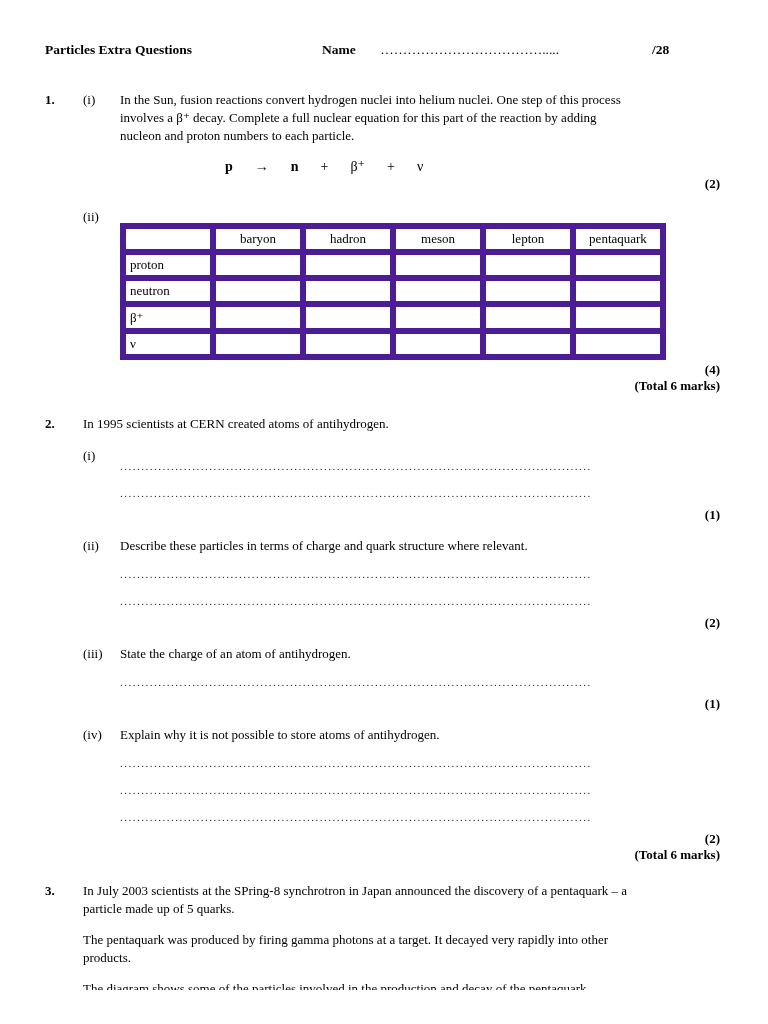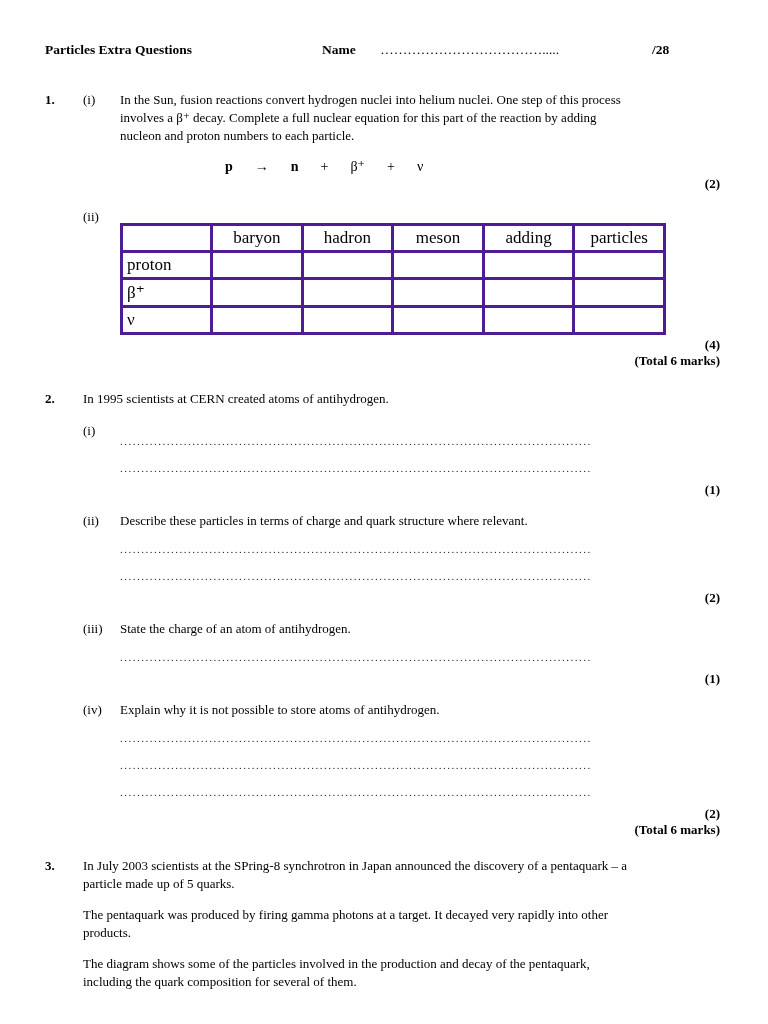--- a/index.html
+++ b/index.html
@@ -48,23 +48,23 @@
   .eq-bold { font-weight: 700; }
   .part2 { margin-top: 16px; }
 
   .class-table {
     border-collapse: collapse;
     table-layout: fixed;
     width: 546px;
     margin-top: 15px;
   }
   .class-table th, .class-table td {
-    border: 3px solid #4c1d95;
+    border: 6px solid #4c1d95;
     font-weight: 400;
-    font-size: 17px;
+    font-size: 13px;
     padding: 2px 4px;
     height: 24px;
     box-sizing: border-box;
     text-align: center;
     vertical-align: middle;
   }
   .class-table .lblcol { width: 90px; }
   .class-table td.lbl { text-align: left; }
   .class-table tr.tall td { height: 27px; }
 
@@ -128,27 +128,35 @@
         <div class="prow part2">
           <div class="plabel">(ii)</div>
           <div class="ptext">
             <table class="class-table">
               <thead>
                 <tr>
                   <th class="lblcol"></th>
                   <th>baryon</th>
                   <th>hadron</th>
                   <th>meson</th>
-                  <th>adding</th>
-                  <th>particles</th>
+                  <th>lepton</th>
+                  <th>pentaquark</th>
                 </tr>
               </thead>
               <tbody>
                 <tr>
                   <td class="lbl">proton</td>
+                  <td></td>
+                  <td></td>
+                  <td></td>
+                  <td></td>
+                  <td></td>
+                </tr>
+                <tr>
+                  <td class="lbl">neutron</td>
                   <td></td>
                   <td></td>
                   <td></td>
                   <td></td>
                   <td></td>
                 </tr>
                 <tr class="tall">
                   <td class="lbl">β⁺</td>
                   <td></td>
                   <td></td>

